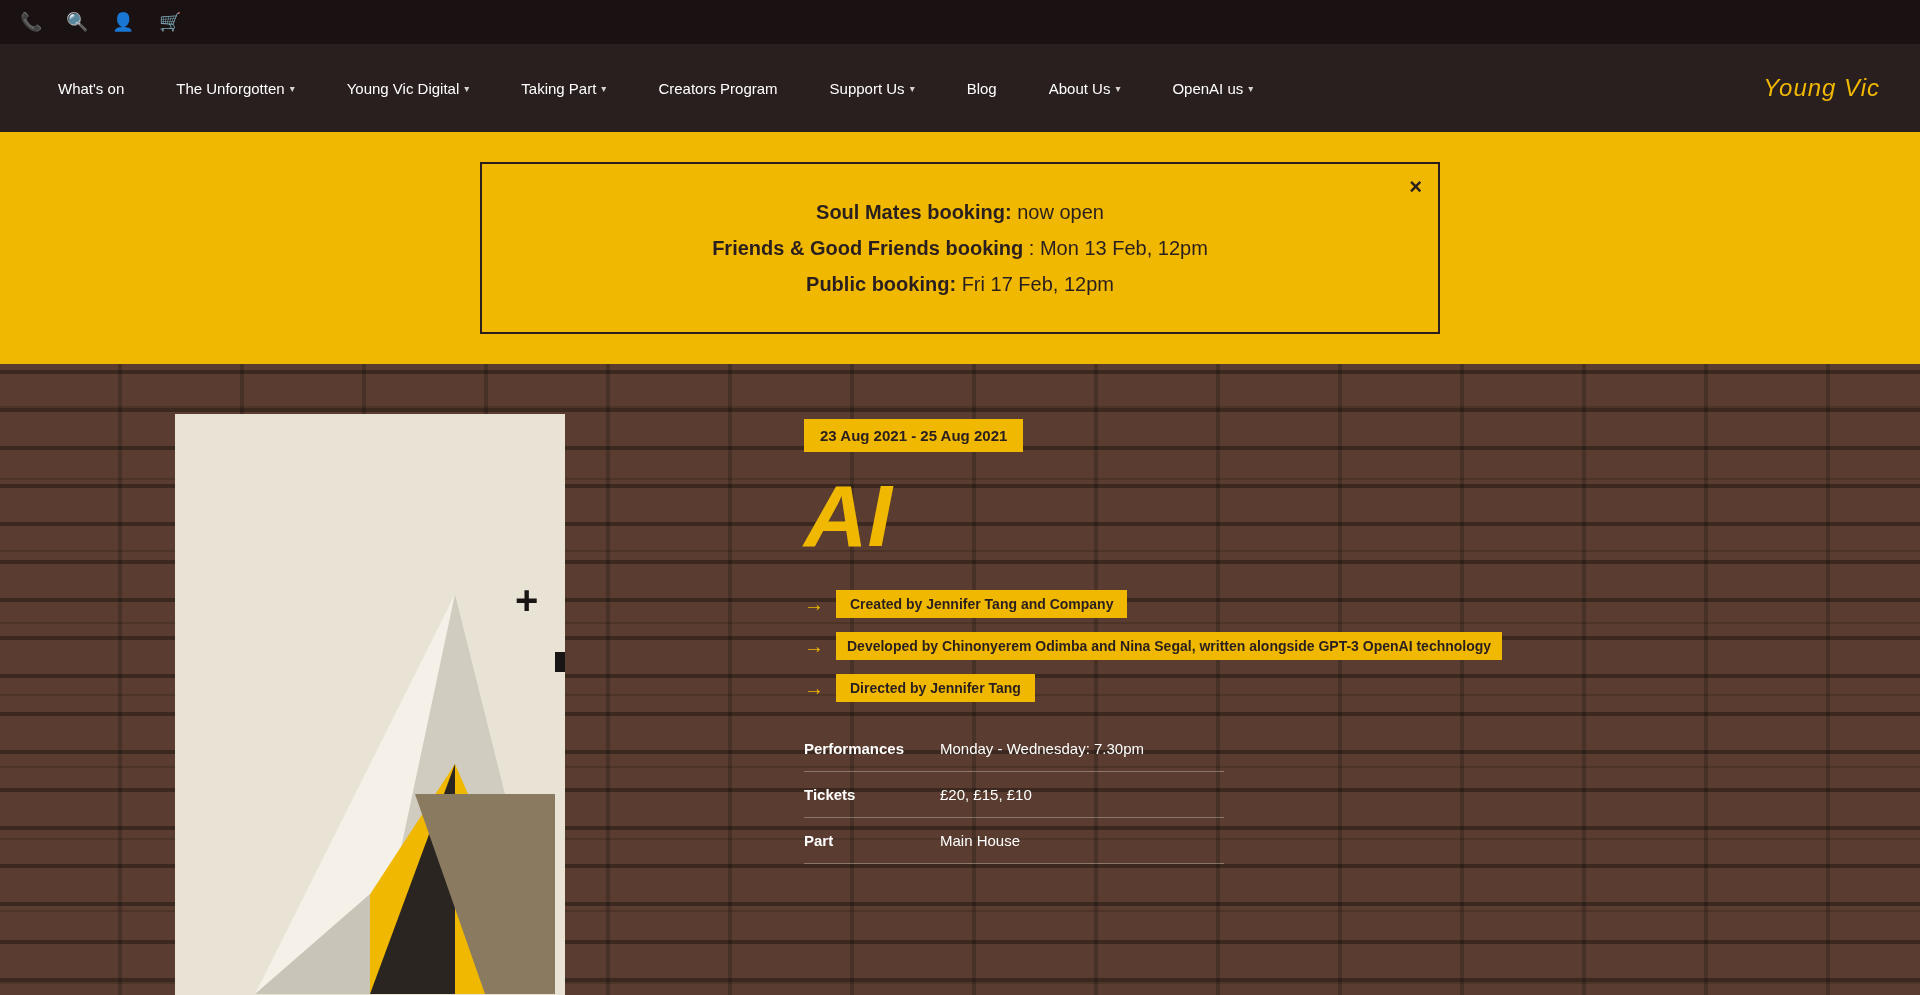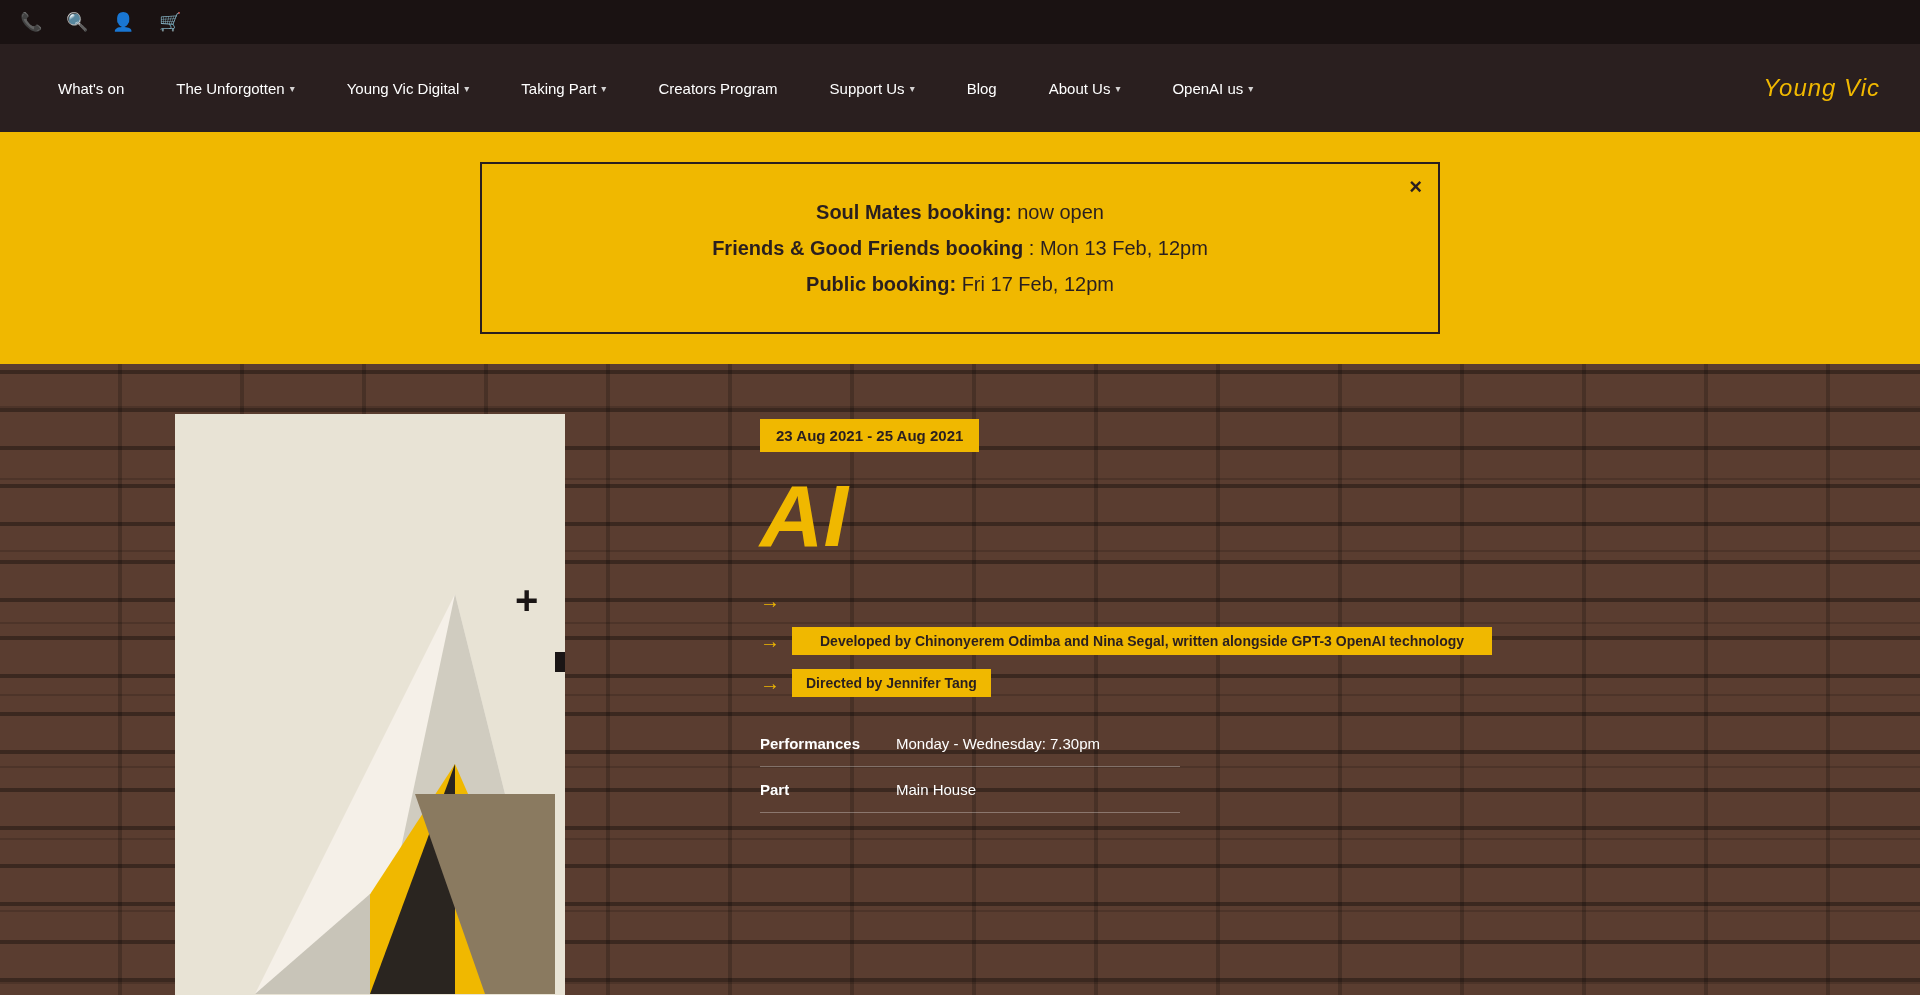--- a/index.html
+++ b/index.html
@@ -161,21 +161,21 @@
     }
     
     .poster-inner svg {
       width: 100%;
       height: 100%;
     }
 
     
     .hero-content {
       position: absolute;
-      left: 760px;
+      left: 804px;
       top: 55px;
       width: 800px;
     }
     .date-badge {
       background: #f0b800;
       color: #2a1f1f;
       font-size: 15px;
       font-weight: bold;
       padding: 8px 16px;
       display: inline-block;
@@ -206,21 +206,21 @@
       font-size: 14px;
       font-weight: 600;
       padding: 6px 14px;
       display: inline-block;
     }
     .tag-badge-long {
       background: #f0b800;
       color: #2a1f1f;
       font-size: 14px;
       font-weight: 600;
-      padding: 6px 28px;
+      padding: 6px 11px;
       display: inline-block;
     }
 
     
     .info-table {
       margin-top: 24px;
       width: 420px;
     }
     .info-row {
       display: flex;
@@ -358,35 +358,40 @@
     </div>
   </div>
 
   <div class="hero-content">
     <div class="date-badge">23 Aug 2021 - 25 Aug 2021</div>
     <div class="show-title">AI</div>
 
     
     <div class="tag-row">
       <span class="arrow-icon">→</span>
+      <span class="tag-badge">Created by Jennifer Tang and Company</span>
     </div>
     <div class="tag-row">
       <span class="arrow-icon">→</span>
       <span class="tag-badge-long">Developed by Chinonyerem Odimba and Nina Segal, written alongside GPT-3 OpenAI technology</span>
     </div>
     <div class="tag-row">
       <span class="arrow-icon">→</span>
       <span class="tag-badge">Directed by Jennifer Tang</span>
     </div>
 
     
     <div class="info-table">
       <div class="info-row">
         <span class="info-label">Performances</span>
         <span class="info-value">Monday - Wednesday: 7.30pm</span>
       </div>
       <div class="info-row">
+        <span class="info-label">Tickets</span>
+        <span class="info-value">£20, £15, £10</span>
+      </div>
+      <div class="info-row">
         <span class="info-label">Part</span>
         <span class="info-value">Main House</span>
       </div>
     </div>
   </div>
 </div>
 
 </body></html>

